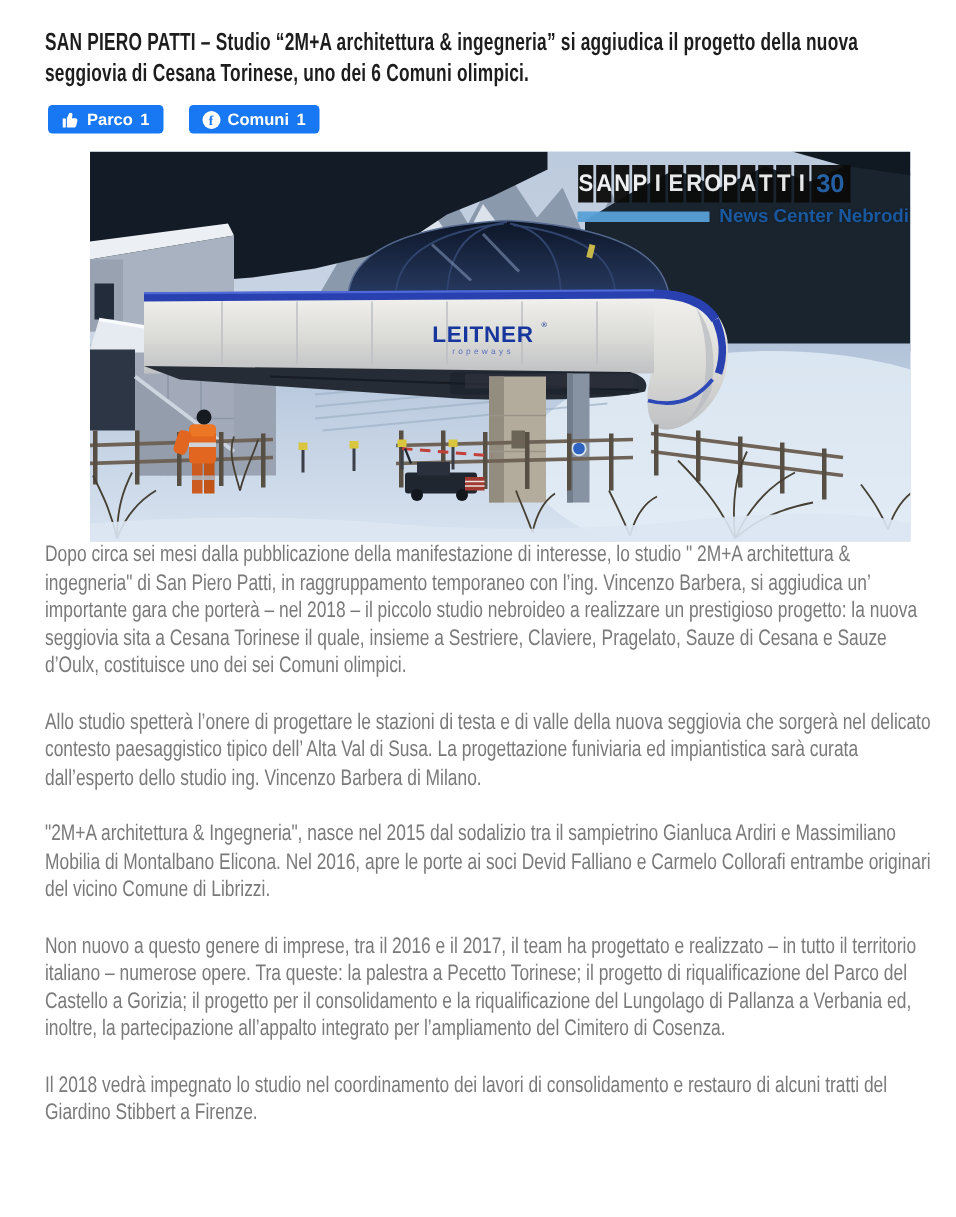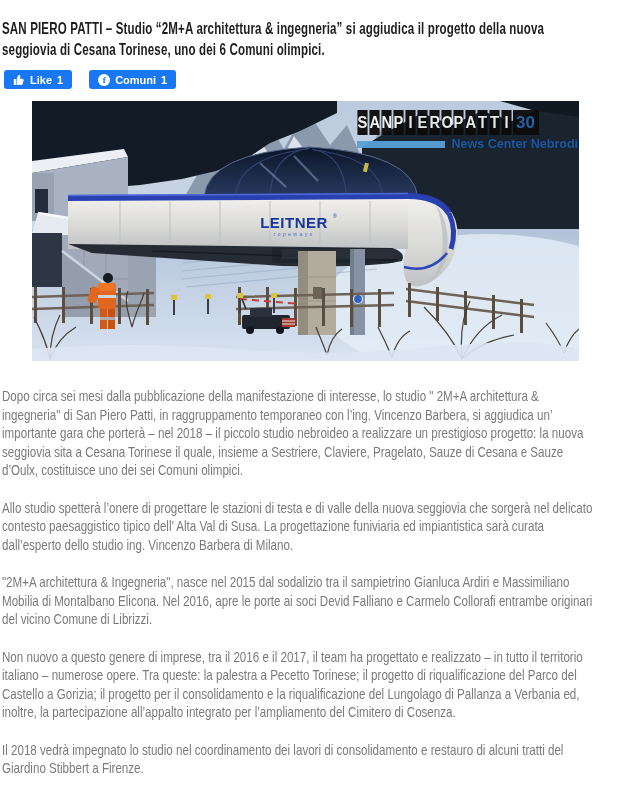--- a/index.html
+++ b/index.html
@@ -1,17 +1,17 @@
 <!DOCTYPE html>
 <html><head>
 <meta charset="utf-8">
 <style>
   html,body{margin:0;padding:0;background:#ffffff;}
   body{width:637px;height:811px;overflow:hidden;font-family:"Liberation Sans",sans-serif;}
-  .container{padding:18px 20px 0 2px;}
+  .container{padding:18px 20px 0 30px;}
 
   
   .headline{
     margin:0;font-weight:700;color:#1d1d1d;
     font-size:16.5px;line-height:21px;letter-spacing:.2px;
     width:826px;transform:scaleX(.70);transform-origin:0 0;
     font-family:"Liberation Sans",sans-serif;
   }
 
   
@@ -32,42 +32,42 @@
   .wm-tile{background:#0b0b0b;color:#f2f2f2;width:11px;height:25px;text-align:center;
     font:700 16px/25px "Liberation Sans",sans-serif;transform:scaleX(.92);}
   .wm-num{background:#0b0b0b;color:#2565a8;width:26px;height:25px;text-align:center;
     font:700 17px/25px "Liberation Sans",sans-serif;}
   .wm-sub{display:flex;align-items:center;margin-top:2px;text-align:right;}
   .wm-bar{width:88px;height:7px;background:#58a1d8;}
   .wm-tagline{color:#1a5ca6;font-weight:700;font-size:12.5px;margin-left:7px;
     text-shadow:0 0 2px rgba(0,0,0,.35);white-space:nowrap;}
 
   
-  .article-body{margin-top:26px;}
+  .article-body{}
   .article-body p{
     margin:0 0 19px 0;color:#7a7a7a;font-size:15px;line-height:18.5px;
     width:772px;transform:scaleX(.773);transform-origin:0 0;
     font-family:"Liberation Sans",sans-serif;
   }
 </style>
 </head>
 <body>
 
 <div class="container">
 
   <h1 class="headline">SAN PIERO PATTI – Studio “2M+A architettura &amp; ingegneria” si aggiudica il progetto della nuova seggiovia di Cesana Torinese, uno dei 6 Comuni olimpici.</h1>
 
   <div class="social-row">
     <button class="fb-btn">
       <span style="display:inline-flex;">
         <svg width="12" height="12" viewBox="0 0 12 12">
             <path fill="#ffffff" d="M0.8 5h2.1v6H0.8z M3.6 11h4.7c.7 0 1.3-.5 1.5-1.2l.8-3.3c.2-.9-.5-1.7-1.4-1.7H6.9l.4-2.1c.2-.8-.4-1.6-1.3-1.6-.4 0-.8.2-1 .6L3.6 4.9z"></path>
           </svg>
       </span>
-      <span>Like</span>
+      <span>Parco</span>
       <span>1</span>
     </button>
     <button class="fb-btn">
       <span class="fb-circle">f</span>
       <span>Comuni</span>
       <span>1</span>
     </button>
   </div>
 
   <div class="figure">

